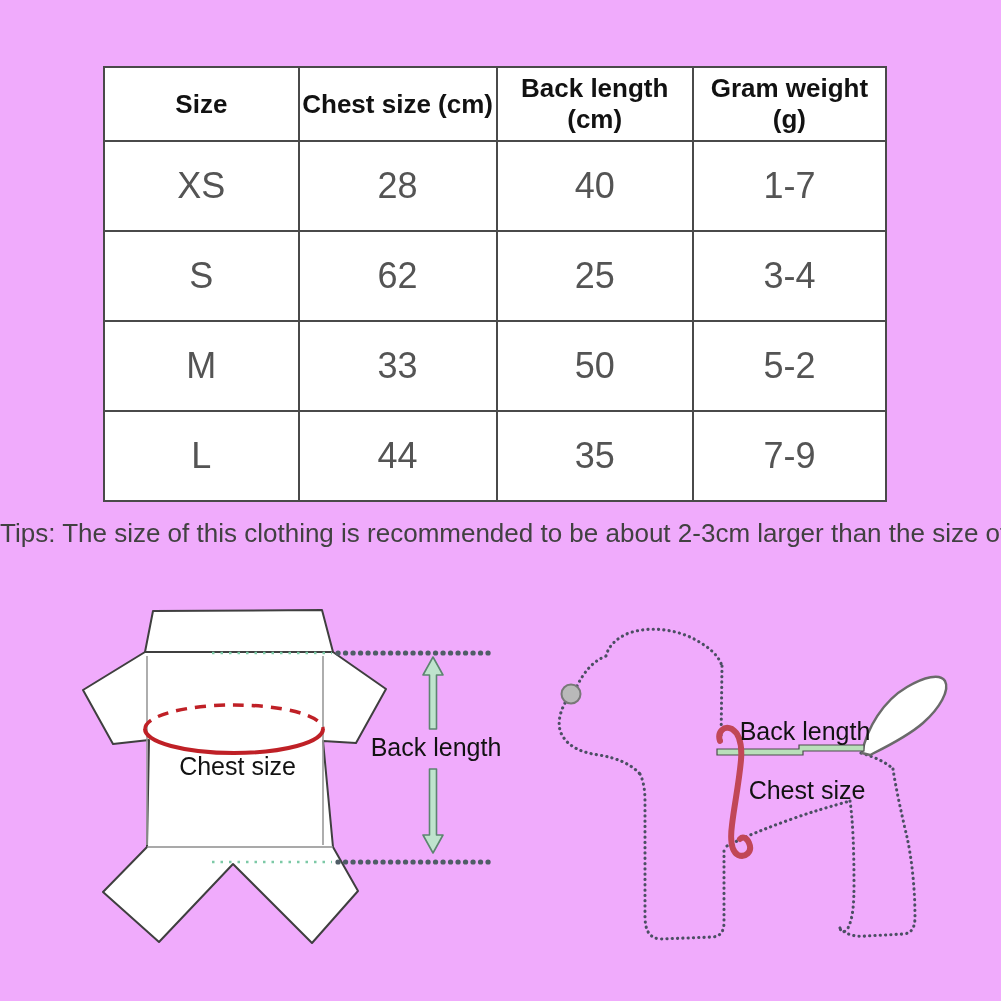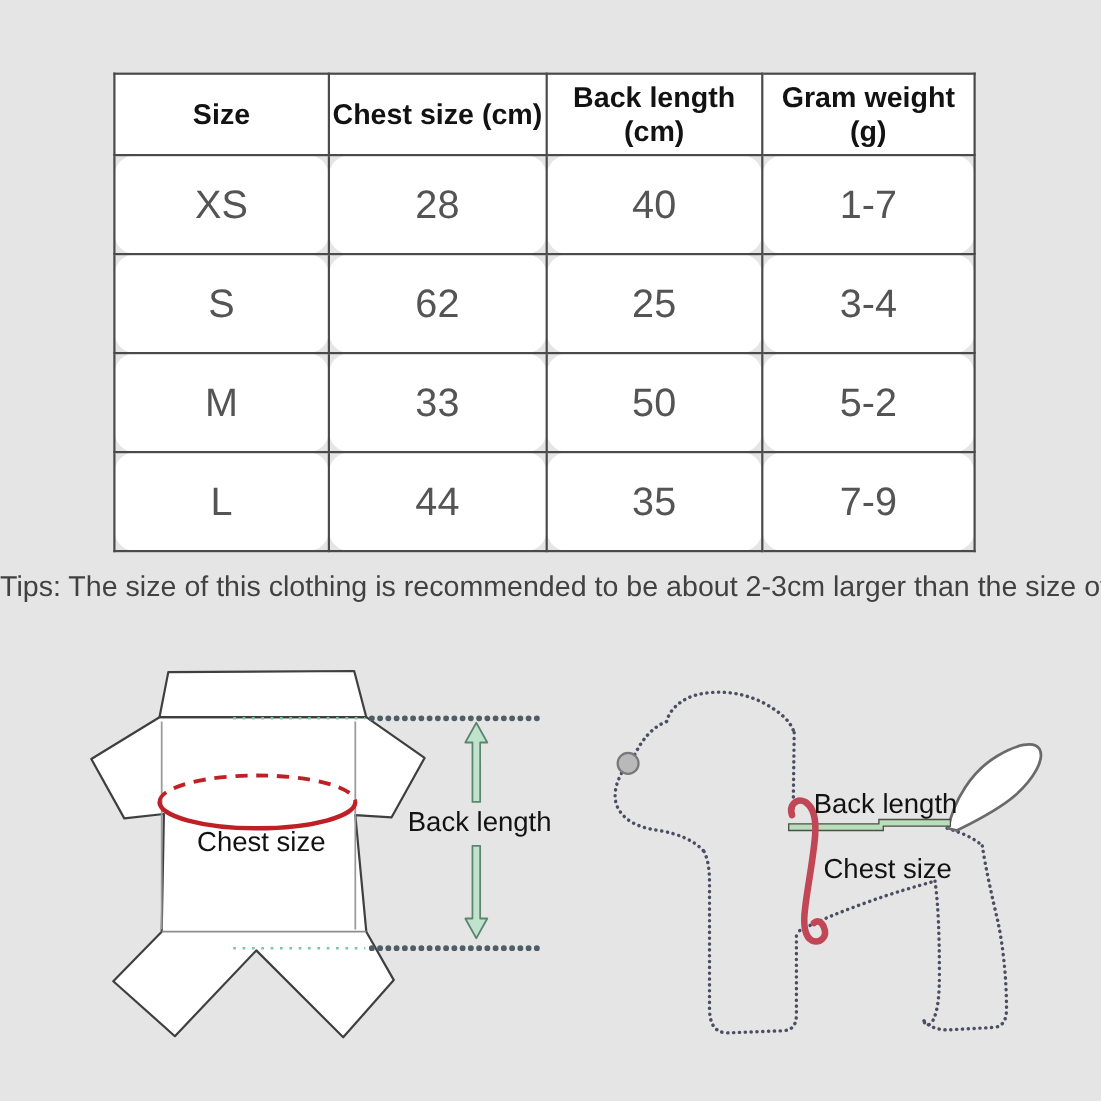--- a/index.html
+++ b/index.html
@@ -1,34 +1,34 @@
 <!DOCTYPE html>
 <html><head>
 <meta charset="utf-8">
 <style>
   * { margin:0; padding:0; box-sizing:border-box; }
   html,body { background:#fff; }
   body { font-family:"Liberation Sans", sans-serif; }
   #stage{
-    position:relative; width:1001px; height:1001px; background:#e5e5e5; overflow:hidden;
+    position:relative; width:1001px; height:1001px; background:#f0abfc; overflow:hidden;
   }
   
   #size-table{
     position:absolute; left:103px; top:66px; width:784px; height:436px;
     border-collapse:collapse; table-layout:fixed;
   }
   #size-table th, #size-table td{
     border:2px solid #4a4a4a; text-align:center; vertical-align:middle;
     background:#fff;
   }
   #size-table th{
     font-size:26px; font-weight:bold; color:#121212; height:74px;
   }
   #size-table td{
-    font-size:36px; font-weight:400; color:#545454;border-radius:19px;
+    font-size:36px; font-weight:400; color:#545454;
   }
   
   #tips{
     position:absolute; left:0; top:518px; width:1001px; text-align:center;
     font-size:26px; color:#414141; letter-spacing:0px; white-space:nowrap;
   }
   
   .diagram-label{
     position:absolute; font-size:25px; color:#121212; text-align:center; white-space:nowrap;
   }

